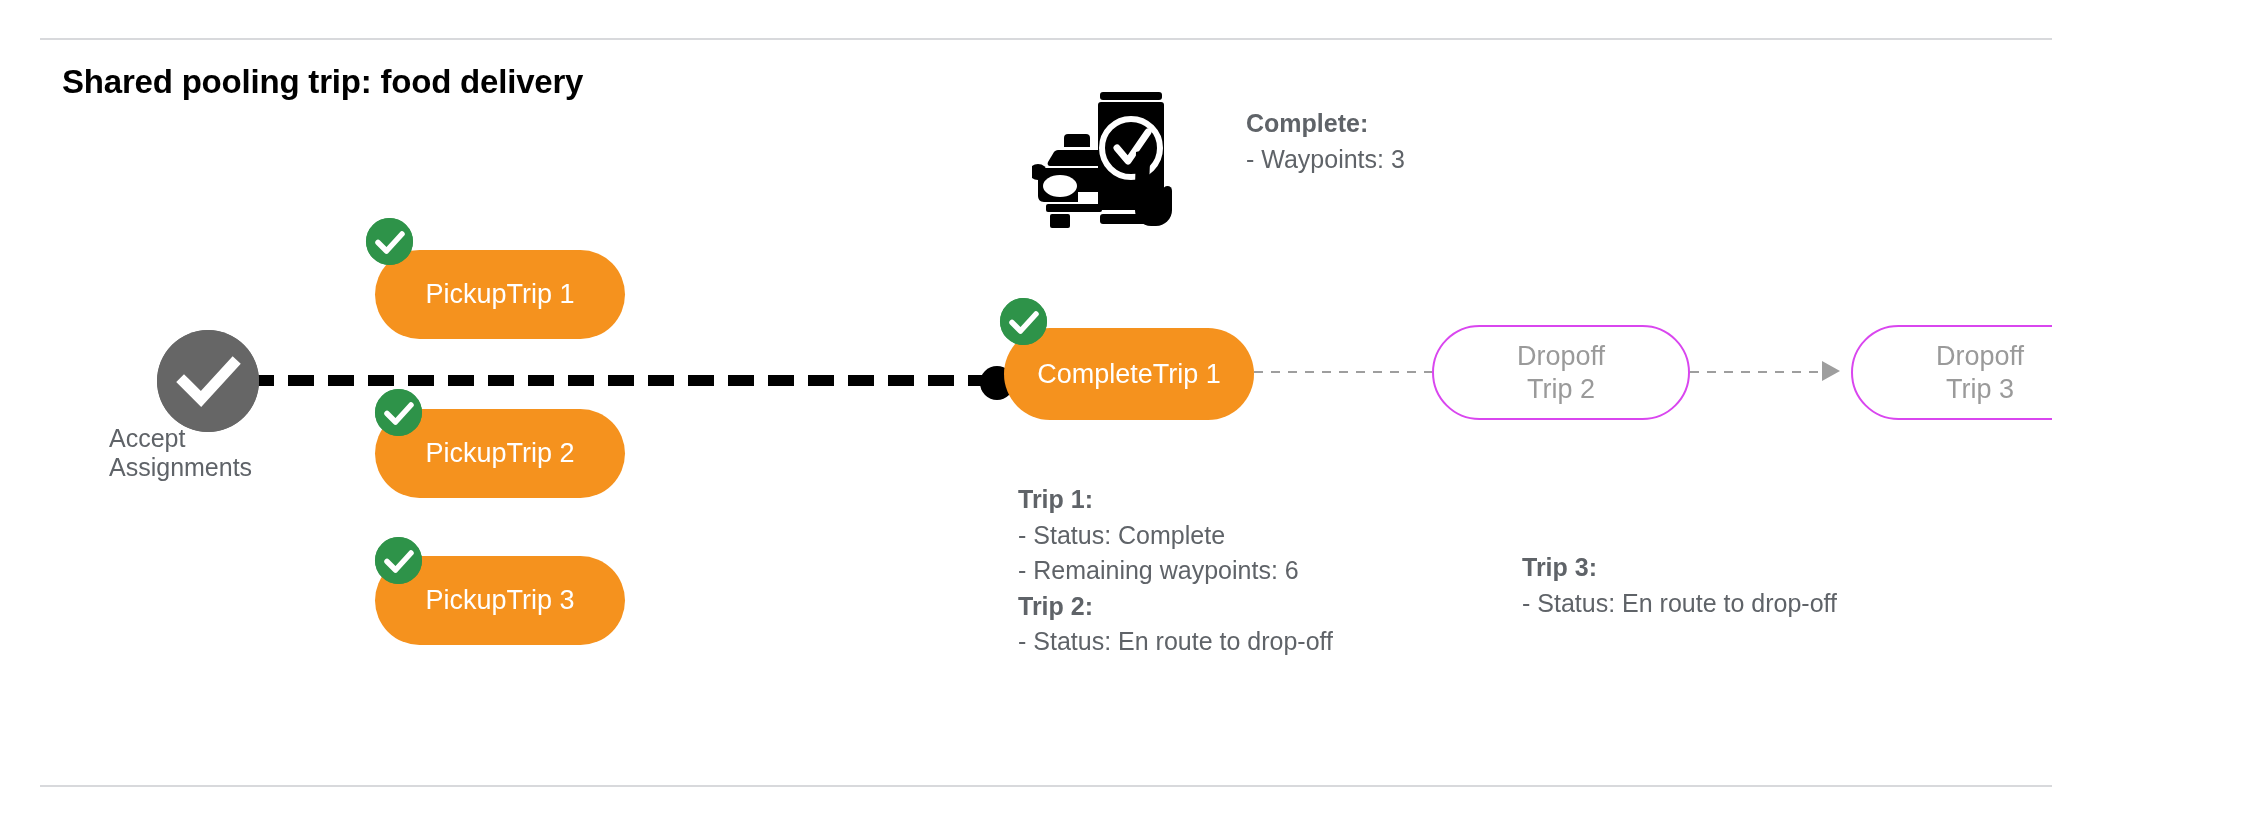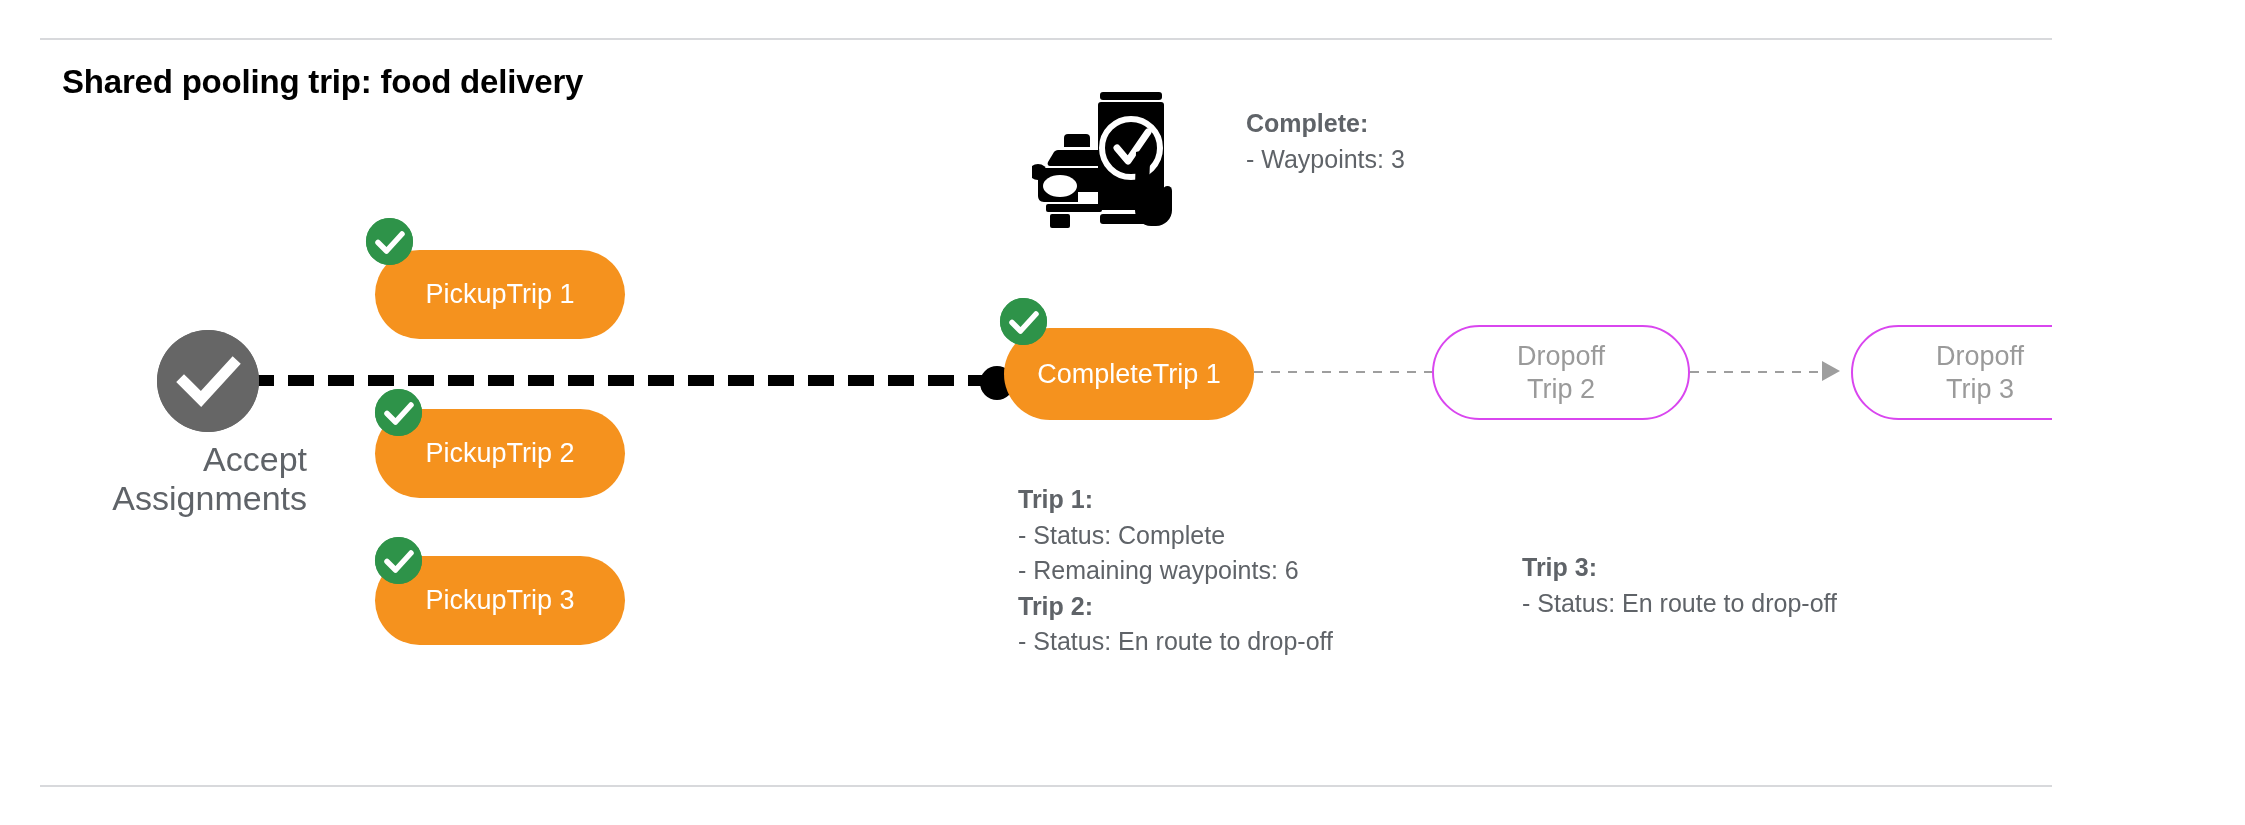--- a/index.html
+++ b/index.html
@@ -54,24 +54,24 @@
     width: 102px;
     height: 102px;
     border-radius: 50%;
     background: #666666;
     display: block;
   }
   .accept-circle svg { display: block; }
   .accept-label {
     position: absolute;
     left: -48px;
-    top: 110px;
+    top: 94px;
     width: 198px;
-    text-align: right;
-    font-size: 34px;
+    text-align: left;
+    font-size: 25px;
     line-height: 1.15;
     color: #5f6368;
   }
 
   
   .pill-orange {
     position: absolute;
     background: #f5921e;
     border-radius: 48px;
     color: #ffffff;

